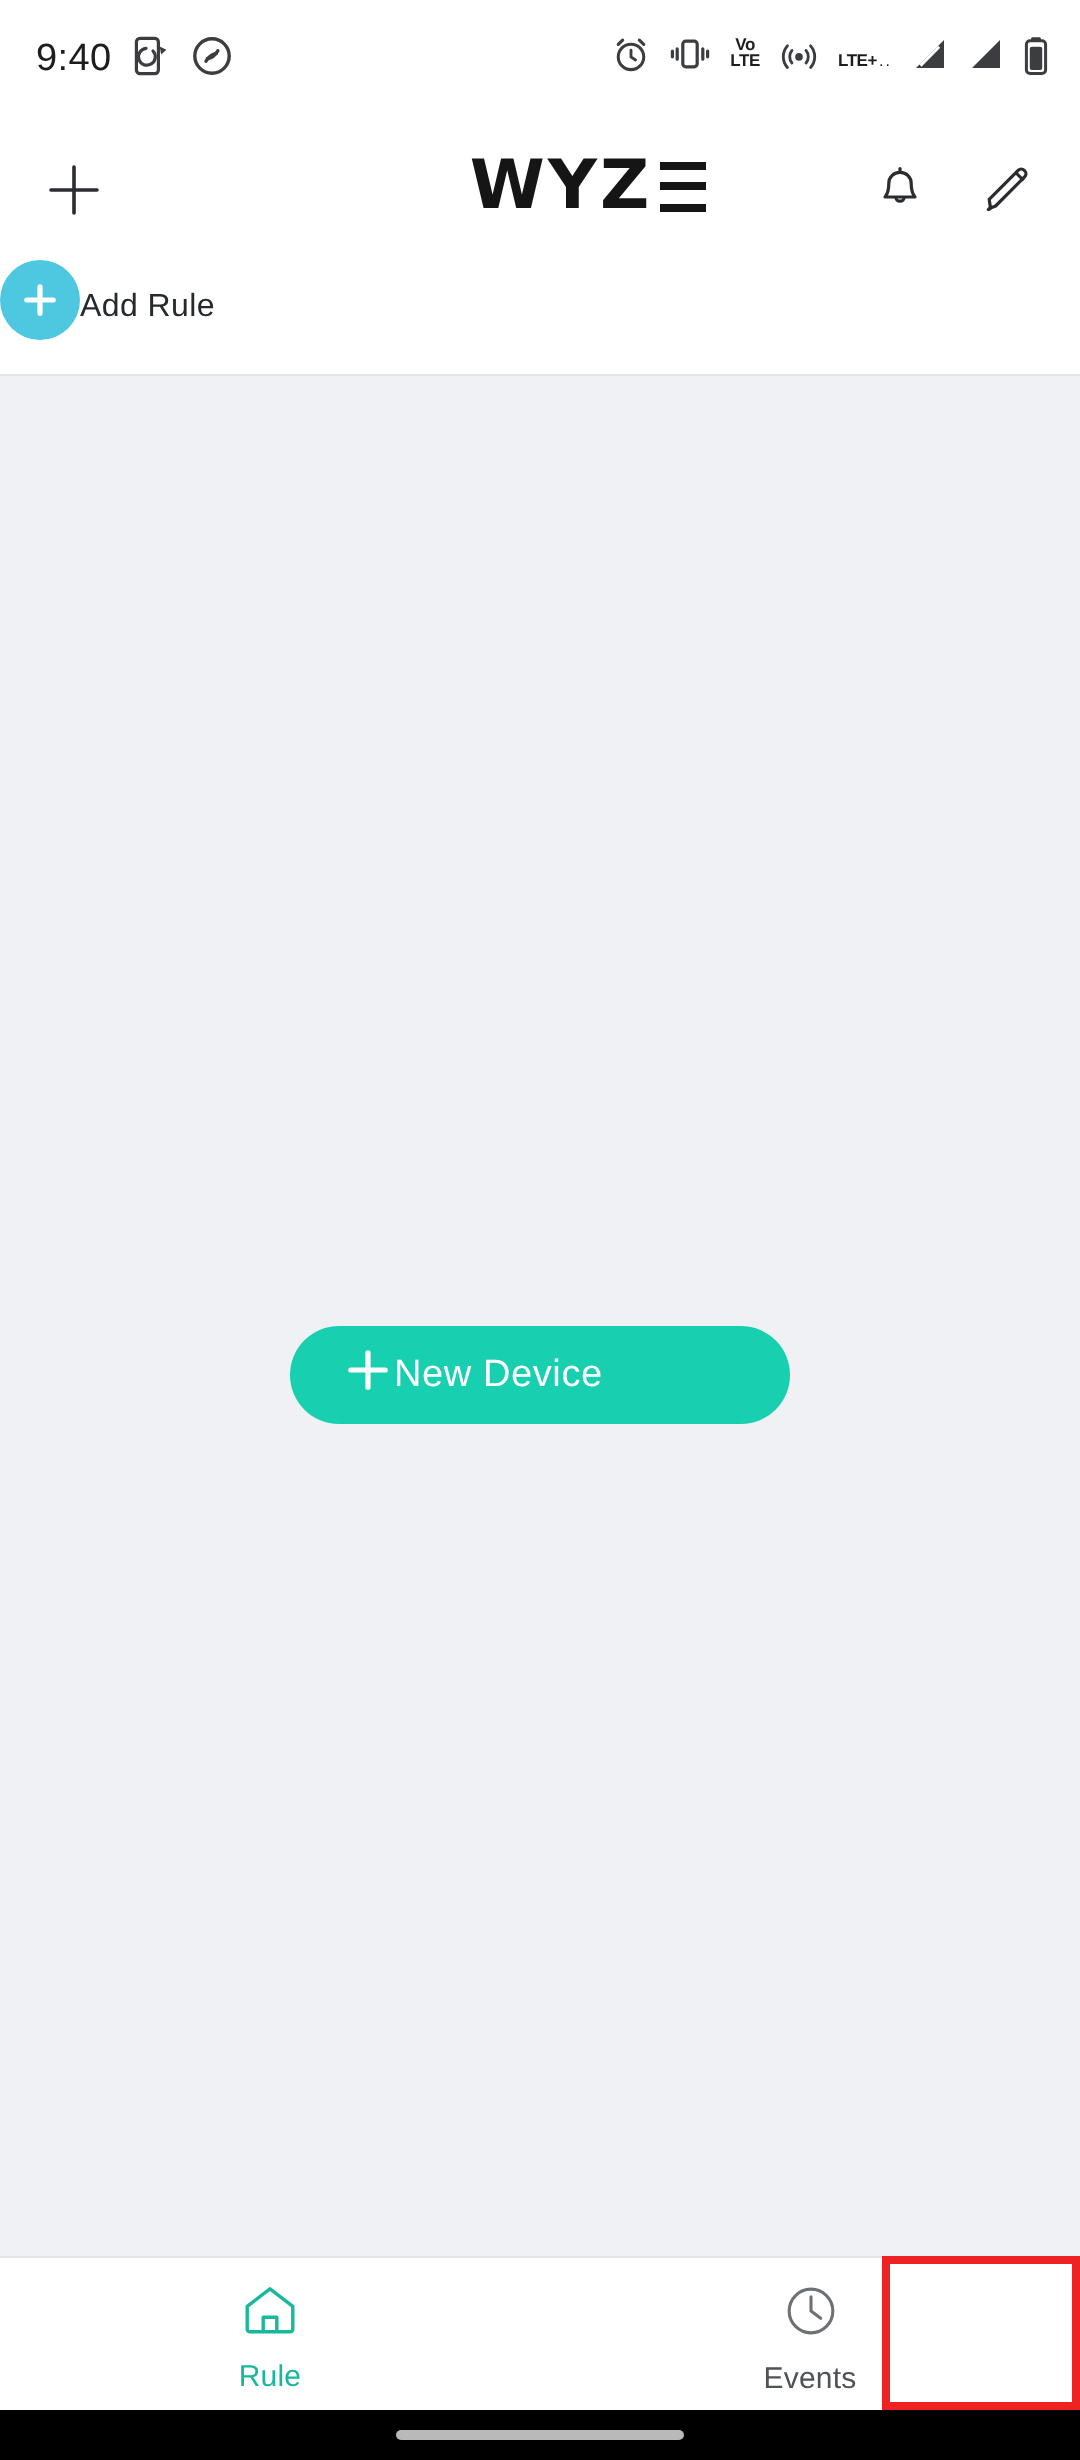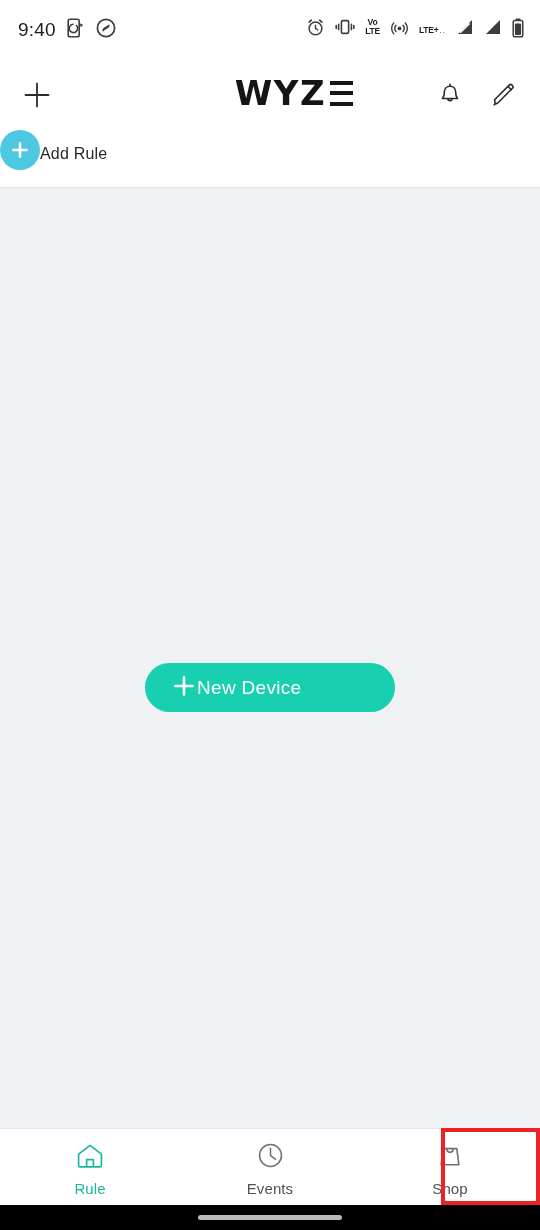--- a/index.html
+++ b/index.html
@@ -302,29 +302,20 @@
       <span>
         <svg width="29" height="29" viewBox="0 0 30 30">
           <circle cx="15" cy="15" r="11.3" fill="none" stroke="#6d7075" stroke-width="1.6"></circle>
           <path d="M15 7.6V15l5 3.8" fill="none" stroke="#6d7075" stroke-width="1.6" stroke-linecap="round"></path>
         </svg>
       </span>
       <span class="navlabel">Events</span>
     </div>
 
 
-    <div class="navitem">
-      <span>
-        <svg width="28" height="28" viewBox="0 0 28 28">
-          <path d="M7.2 6.6h13.6l2.1 16.2H5.1Z" fill="none" stroke="#6d7075" stroke-width="1.6" stroke-linejoin="round"></path>
-          <path d="M10.9 6.6c0 2.2 1.4 3.8 3.1 3.8s3.1-1.6 3.1-3.8" fill="none" stroke="#6d7075" stroke-width="1.6" stroke-linecap="round"></path>
-        </svg>
-      </span>
-      <span class="navlabel">Shop</span>
-    </div>
 
 
     <div class="highlight-box"></div>
   </div>
 
   <div class="gesturebar">
     <div class="gesture-pill"></div>
   </div>
 
 </div>

